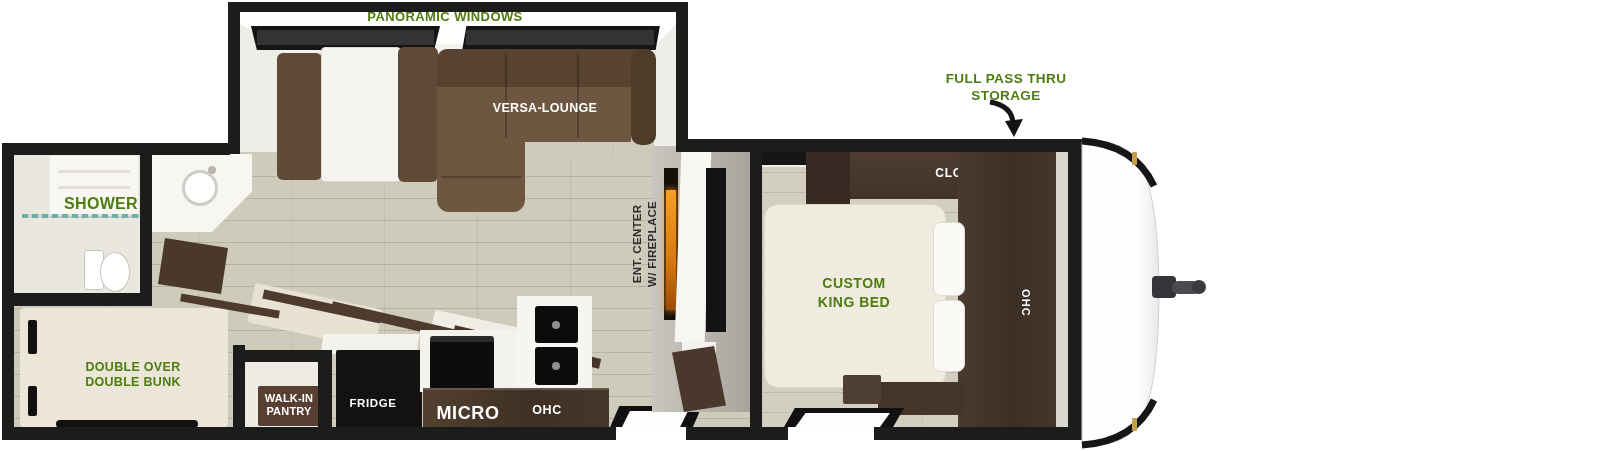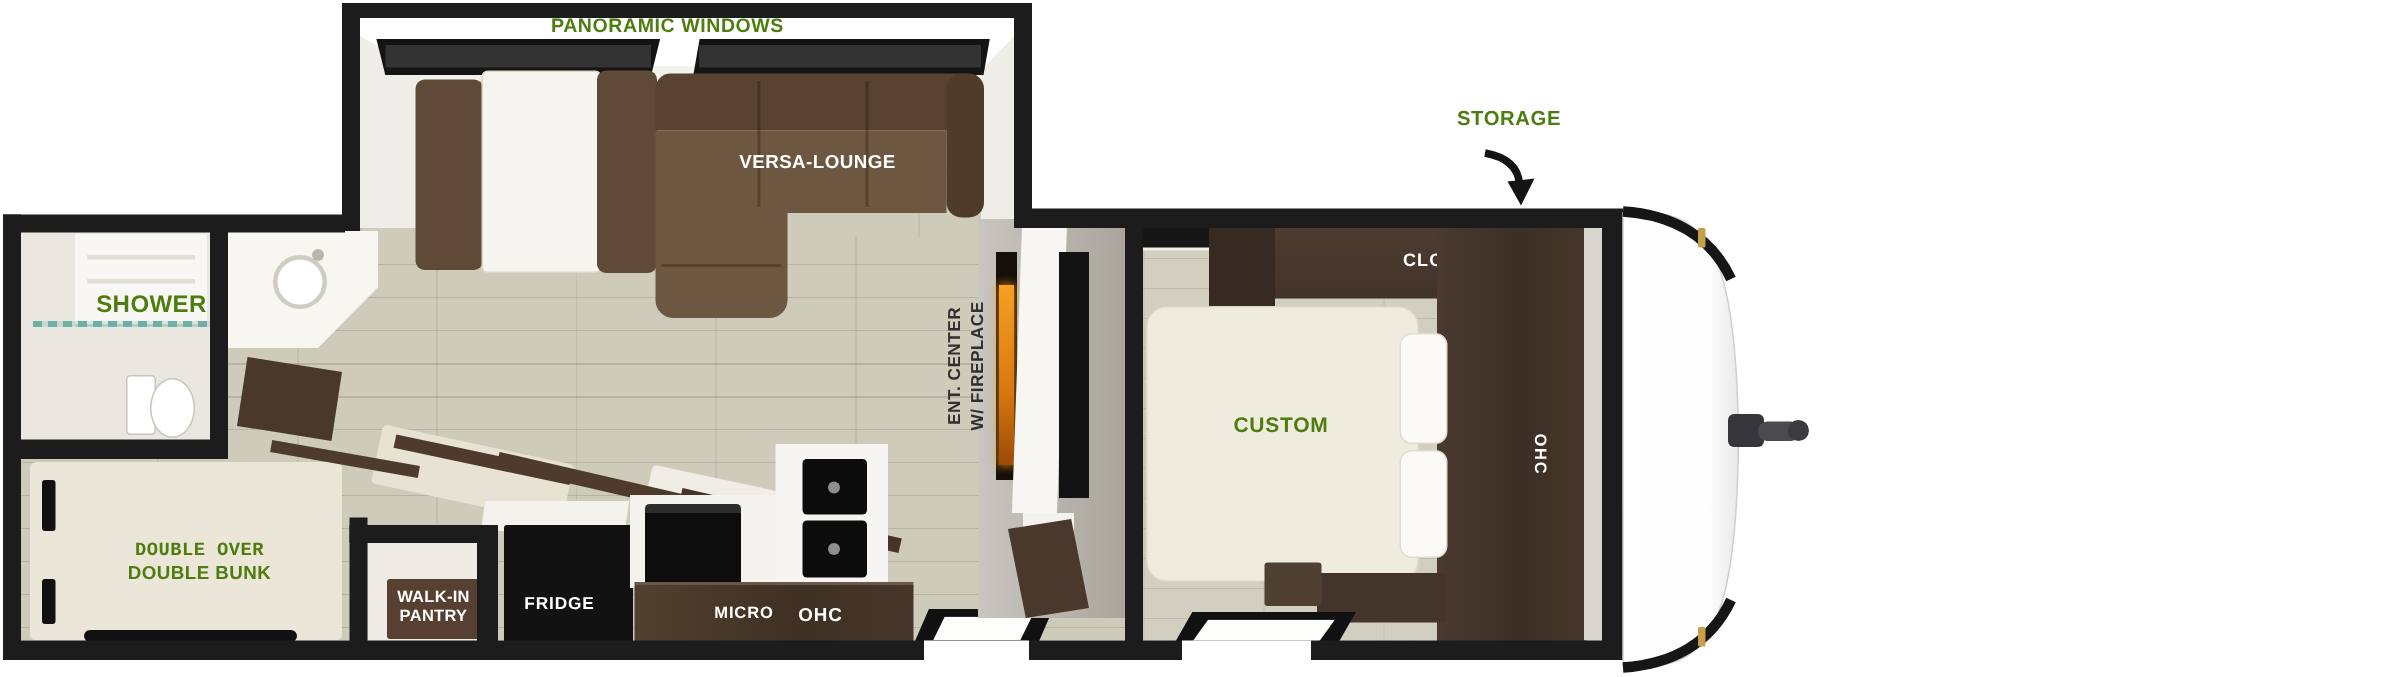--- a/index.html
+++ b/index.html
@@ -71,21 +71,21 @@
   <div class="abs" style="left:152px;top:154px;width:100px;height:78px;background:#f7f6f1;clip-path:polygon(0 0,100% 0,100% 48%,60% 100%,0 100%);"></div>
   <div class="abs" style="left:182px;top:170px;width:30px;height:30px;background:#fff;border:3px solid #cfccc2;border-radius:50%;"></div>
   <div class="abs" style="left:208px;top:166px;width:8px;height:8px;background:#b9b6ac;border-radius:50%;"></div>
   <div class="abs" style="left:158px;top:238px;width:70px;height:56px;background:#4a382b;clip-path:polygon(10% 0,100% 18%,90% 100%,0 82%);"></div>
 
   <div class="abs" style="left:20px;top:308px;width:208px;height:119px;background:#ebe6d7;border-radius:4px;"></div>
   <div class="abs" style="left:28px;top:320px;width:9px;height:34px;background:#111;border-radius:2px;"></div>
   <div class="abs" style="left:28px;top:386px;width:9px;height:30px;background:#111;border-radius:2px;"></div>
   <div class="abs" style="left:56px;top:420px;width:142px;height:8px;background:#111;border-radius:4px;"></div>
   <div class="lbl" style="left:43px;top:360px;width:180px;font-size:12.5px;">
-    <span style="display:block;font-family:Liberation Mono, monospace;">DOUBLE OVER</span>
+    <span style="display:block;">DOUBLE OVER</span>
     <span style="display:block;">DOUBLE BUNK</span>
   </div>
 
   <div class="abs" style="left:250px;top:296px;width:130px;height:40px;background:#e8e2d4;transform:rotate(12deg);border-radius:3px;"></div>
   <div class="abs" style="left:180px;top:302px;width:100px;height:8px;background:#4e3b2d;transform:rotate(10deg);"></div>
   <div class="abs" style="left:262px;top:302px;width:120px;height:9px;background:#4e3b2d;transform:rotate(12deg);"></div>
   <div class="abs" style="left:430px;top:325px;width:150px;height:34px;background:#efede6;transform:rotate(12deg);border-radius:3px;"></div>
   <div class="abs" style="left:330px;top:318px;width:150px;height:10px;background:#4e3b2d;transform:rotate(13deg);"></div>
   <div class="abs" style="left:452px;top:342px;width:150px;height:10px;background:#453427;transform:rotate(13deg);"></div>
 
@@ -103,21 +103,21 @@
   <div class="abs" style="left:420px;top:330px;width:100px;height:62px;background:#f3f2ed;"></div>
   <div class="abs" style="left:430px;top:336px;width:64px;height:54px;background:#0d0d0d;border-radius:3px;border-top:6px solid #2c2c2c;"></div>
   <div class="abs" style="left:517px;top:296px;width:75px;height:96px;background:#f6f5f1;"></div>
   <div class="abs" style="left:535px;top:306px;width:43px;height:37px;background:#0c0c0c;border-radius:3px;">
     <div class="abs" style="left:17px;top:15px;width:8px;height:8px;background:#8e8e8e;border-radius:50%;"></div>
   </div>
   <div class="abs" style="left:535px;top:347px;width:43px;height:38px;background:#0c0c0c;border-radius:3px;">
     <div class="abs" style="left:17px;top:15px;width:8px;height:8px;background:#8e8e8e;border-radius:50%;"></div>
   </div>
   <div class="abs woodcab" style="left:423px;top:388px;width:186px;height:44px;border-top:2px solid #6b564a;"></div>
-  <div class="lbl w" style="left:455px;top:403px;width:82px;font-size:11px;letter-spacing:.6px;">MICRO</div>
+  <div class="lbl w" style="left:427px;top:403px;width:82px;font-size:18px;letter-spacing:.6px;">MICRO</div>
   <div class="lbl w" style="left:515px;top:403px;width:64px;font-size:12.5px;letter-spacing:.6px;">OHC</div>
   <div class="abs mat" style="left:608px;top:406px;width:94px;height:26px;">
       <i></i>
     </div>
 
   <div class="abs" style="left:652px;top:146px;width:98px;height:266px;background:linear-gradient(90deg,#c9c6bf,#a9a59d);"></div>
   <div class="abs" style="left:664px;top:168px;width:14px;height:152px;background:#15100a;"></div>
   <div class="abs" style="left:666px;top:190px;width:10px;height:120px;background:linear-gradient(180deg,#f7a022,#d87710 60%,#9c4a05);box-shadow:0 0 6px 1px rgba(240,140,20,.7);"></div>
   <div class="abs" style="left:678px;top:150px;width:30px;height:192px;background:#f7f6f2;transform:skewX(-2deg);"></div>
   <div class="abs" style="left:706px;top:168px;width:20px;height:164px;background:#131313;"></div>
@@ -133,20 +133,21 @@
   <div class="abs" style="left:806px;top:150px;width:256px;height:49px;background:linear-gradient(180deg,#4e3c30,#42332a);"></div>
   <div class="abs" style="left:806px;top:150px;width:44px;height:54px;background:#362a22;"></div>
   <div class="lbl w" style="left:886px;top:166px;width:152px;font-size:12px;letter-spacing:.8px;">CLOSET</div>
   <div class="abs" style="left:958px;top:150px;width:100px;height:280px;background:linear-gradient(90deg,#4a3a2f,#3c2f26 55%,#463629);"></div>
   <div class="lbl w rot-cw" style="left:994px;top:295px;width:60px;height:16px;font-size:11px;letter-spacing:1.2px;">OHC</div>
   <div class="abs" style="left:1056px;top:152px;width:12px;height:275px;background:#d9d6cf;"></div>
 
   <div class="abs" style="left:764px;top:204px;width:180px;height:182px;background:#efecdf;border:1px solid #ddd8c8;border-radius:14px;"></div>
   <div class="lbl" style="left:764px;top:274px;width:180px;font-size:14px;line-height:19px;letter-spacing:.5px;">
     <span style="display:block;">CUSTOM</span>
+    <span style="display:block;">KING BED</span>
   </div>
   <div class="abs" style="left:933px;top:222px;width:30px;height:72px;background:#fbfaf6;border:1px solid #e0dcd0;border-radius:8px;"></div>
   <div class="abs" style="left:933px;top:300px;width:30px;height:70px;background:#fbfaf6;border:1px solid #e0dcd0;border-radius:8px;"></div>
   <div class="abs" style="left:878px;top:382px;width:86px;height:33px;background:#44352c;border-radius:2px;"></div>
   <div class="abs" style="left:843px;top:375px;width:38px;height:29px;background:#503f33;border-radius:2px;"></div>
   <div class="abs mat" style="left:780px;top:408px;width:124px;height:26px;">
       <i></i>
     </div>
 
   <div class="wall" style="left:228px;top:2px;width:460px;height:10px;"></div>
@@ -182,20 +183,21 @@
     <rect x="64" y="24" width="5" height="13" rx="1" fill="#c59f4a"></rect>
     <rect x="64" y="290" width="5" height="13" rx="1" fill="#c59f4a"></rect>
     <g>
       <rect x="84" y="148" width="24" height="22" rx="4" fill="#35353a"></rect>
       <rect x="104" y="153" width="28" height="13" rx="6" fill="#4a4a4f"></rect>
       <circle cx="131" cy="159" r="7" fill="#3c3c40"></circle>
     </g>
   </svg>
 
   <div class="lbl" style="left:895px;top:70px;width:222px;font-size:13.5px;line-height:17px;letter-spacing:.4px;">
+    <span style="display:block;">FULL PASS THRU</span>
     <span style="display:block;">STORAGE</span>
   </div>
   <svg class="abs" style="left:980px;top:99px;" width="44" height="40" viewBox="0 0 44 40">
     <path d="M10,3 Q32,7 33,24" fill="none" stroke="#141414" stroke-width="5"></path>
     <polygon points="25,22 43,20 34,38" fill="#141414"></polygon>
   </svg>
 
 </div>
 
 </body></html>

